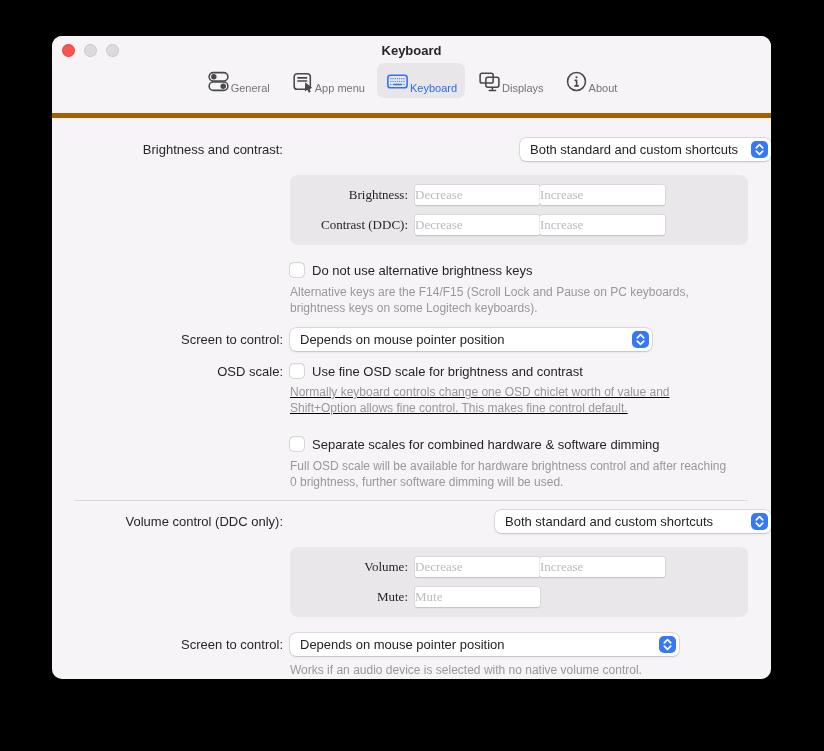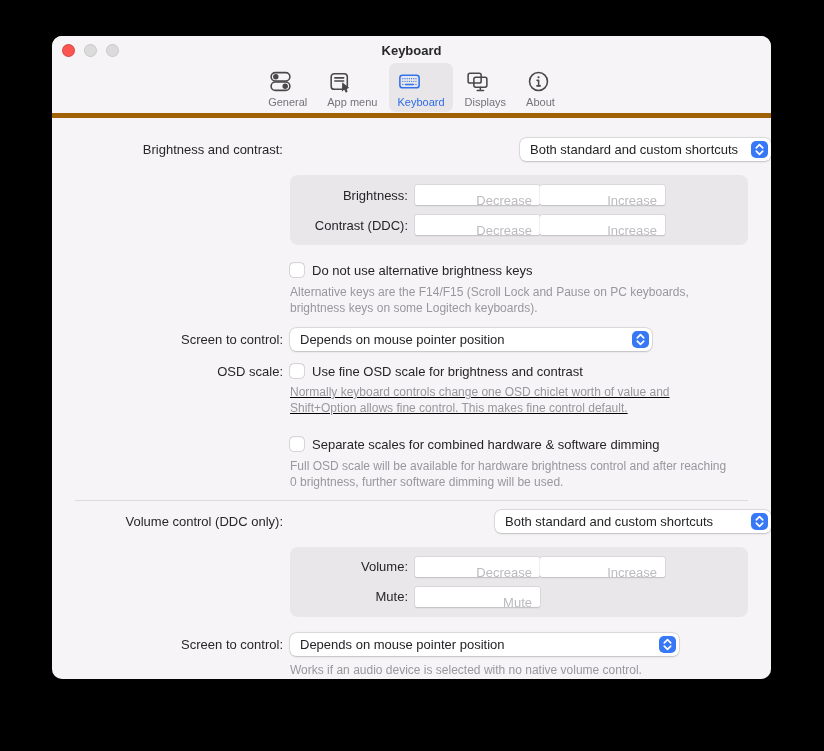--- a/index.html
+++ b/index.html
@@ -18,21 +18,21 @@
   .titlebar { position:relative; height:77px; border-bottom:5px solid #a16207; background:#f6f4f6; }
   .traffic-lights { position:absolute; left:10px; top:8px; display:flex; gap:9px; }
   .light { width:13px; height:13px; border-radius:50%; box-sizing:border-box; }
   .light.red { background:#fc544f; border:0.5px solid rgba(0,0,0,0.15); }
   .light.gray { background:#dcdbdc; border:0.5px solid rgba(0,0,0,0.08); }
   .window-title {
     position:absolute; left:0; right:0; top:0; height:28px; line-height:29px;
     text-align:center; font-size:13px; font-weight:700; color:#28282b;
   }
   .toolbar { position:absolute; left:0; right:0; top:27px; display:flex; justify-content:center; align-items:flex-start; gap:4px; }
-  .tab { display:flex; flex-direction:column; align-items:flex-start; padding:5px 8px 4px 8px; border-radius:7px; cursor:default; }
+  .tab { display:flex; flex-direction:row; align-items:flex-end; padding:5px 8px 4px 8px; border-radius:7px; cursor:default; }
   .tab.selected { background:#e8e6e9; }
   .tab-icon { height:26px; display:flex; align-items:center; justify-content:center; }
   .tab-icon svg { display:block; }
   .tab-label { font-size:11px; color:#757379; margin-top:2px; white-space:nowrap; }
   .tab.selected .tab-label { color:#2d6ce6; }
   .ic { stroke:#48484b; fill:none; stroke-width:1.5; stroke-linecap:round; stroke-linejoin:round; }
   .icf { fill:#48484b; stroke:none; }
   .tab.selected .ic { stroke:#3172ee; }
   .tab.selected .icf { fill:#3172ee; }
   
@@ -44,27 +44,27 @@
   
   .popup {
     height:23px; background:#fff; border-radius:6px; box-sizing:border-box;
     display:flex; align-items:center; justify-content:space-between;
     padding:0 3px 0 10px;
     box-shadow:0 0 0 0.5px rgba(0,0,0,0.15), 0 0.5px 2px rgba(0,0,0,0.15);
   }
   .popup-value { font-size:13px; color:#242427; white-space:nowrap; }
   .popup-chevron { display:flex; margin-left:8px; }
   
-  .groupbox { width:458px; background:#e9e7ea; border-radius:8px; padding:10px 0; }
+  .groupbox { width:458px; background:#e9e7ea; border-radius:8px; padding:10px 0;font-family:Liberation Serif, serif; }
   .gb-row { display:flex; align-items:center; height:20px; margin-bottom:10px; }
   .gb-row:last-child { margin-bottom:0; }
   .gb-label { width:118px; flex-shrink:0; text-align:right; margin-right:7px; font-size:13px; color:#252528; }
   .mini-btn {
     width:125px; height:20px; background:#fff; border:none; border-radius:2px;
-    font-family:inherit; font-size:13px; color:#bcbabf; text-align:right; padding:8px;
+    font-family:inherit; font-size:13px; color:#bcbabf; text-align:left; padding:0;
     box-shadow:0 0 0 0.5px rgba(0,0,0,0.08), 0 0.5px 1.5px rgba(0,0,0,0.14);
   }
   .mini-btn + .mini-btn { margin-left:0; }
   
   .check-row { display:flex; align-items:center; height:16px; }
   .checkbox {
     width:14px; height:14px; flex-shrink:0; background:#fff; border-radius:3.5px; box-sizing:border-box;
     box-shadow:0 0 0 0.5px rgba(0,0,0,0.25), inset 0 0.5px 1px rgba(0,0,0,0.05);
   }
   .check-label { font-size:13px; color:#252528; margin-left:8px; white-space:nowrap; }

